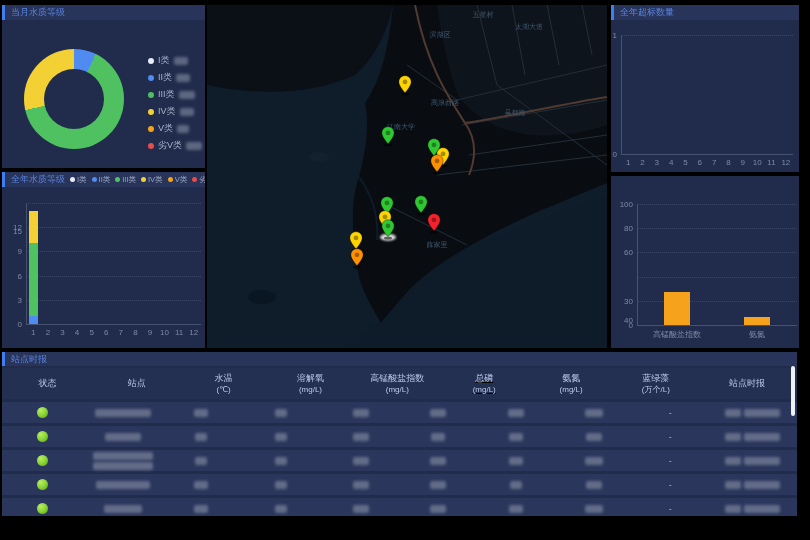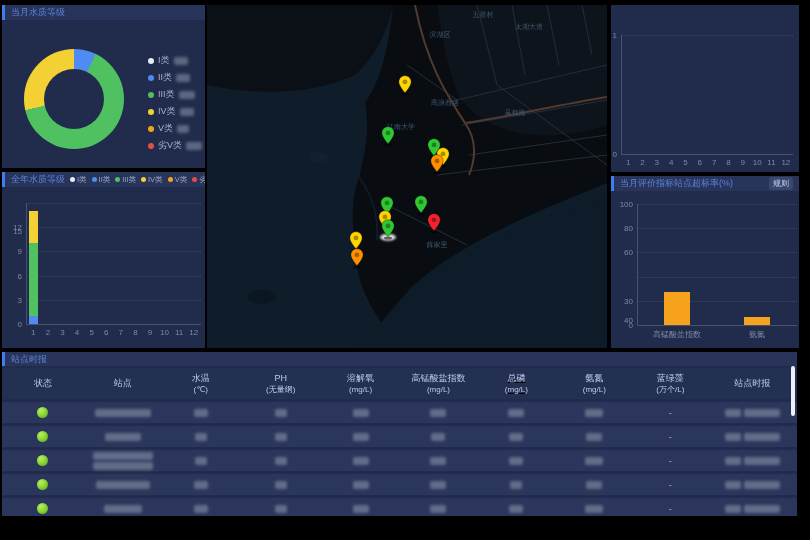--- a/index.html
+++ b/index.html
@@ -288,20 +288,24 @@
         <div class="pin" style="left: 150px; top: 262px;">
           <svg width="14" height="19" viewBox="0 0 24 32">
             <path d="M12 1 C6 1 1.5 5.6 1.5 11.5 C1.5 19 12 30 12 30 C12 30 22.5 19 22.5 11.5 C22.5 5.6 18 1 12 1 Z" fill="#ff9100" stroke="rgba(0,0,0,.4)" stroke-width="1.5"></path>
             <circle cx="12" cy="11.5" r="4.2" fill="rgba(0,0,0,.35)"></circle>
           </svg>
         </div>
       </div>
   </section>
 
   <section class="panel" style="left:611px;top:5px;width:188px;height:167px;">
+    <div class="phead">
+      <i class="accent"></i>
+      <span class="ptitle">全年超标数量</span>
+    </div>
     <div id="count-chart" class="chart" style="top: 15px; height: 152px;">
         <div class="gline solid" style="left: 10px; width: 172px; top: 134px;"></div>
         <div class="ytick" style="left: -12px; width: 18px; top: 130px;">0</div>
         <div class="gline" style="left: 10px; width: 172px; top: 15px;"></div>
         <div class="ytick" style="left: -12px; width: 18px; top: 11px;">1</div>
         <div class="vaxis" style="left: 10px; top: 15px; height: 119px;"></div>
         <div class="xtick" style="left: -12.8333px; width: 60px; top: 138px;">1</div>
         <div class="xtick" style="left: 1.5px; width: 60px; top: 138px;">2</div>
         <div class="xtick" style="left: 15.8333px; width: 60px; top: 138px;">3</div>
         <div class="xtick" style="left: 30.1667px; width: 60px; top: 138px;">4</div>
@@ -310,26 +314,20 @@
         <div class="xtick" style="left: 73.1667px; width: 60px; top: 138px;">7</div>
         <div class="xtick" style="left: 87.5px; width: 60px; top: 138px;">8</div>
         <div class="xtick" style="left: 101.833px; width: 60px; top: 138px;">9</div>
         <div class="xtick" style="left: 116.167px; width: 60px; top: 138px;">10</div>
         <div class="xtick" style="left: 130.5px; width: 60px; top: 138px;">11</div>
         <div class="xtick" style="left: 144.833px; width: 60px; top: 138px;">12</div>
       </div>
   </section>
 
   <section class="panel" style="left:611px;top:176px;width:188px;height:172px;">
-    <div class="phead">
-      <i class="accent"></i>
-      <span class="ptitle">当月评价指标站点超标率(%)</span>
-      <span class="spacer"></span>
-      <span class="corner-btn">规则</span>
-    </div>
     <div id="rate-chart" class="chart" style="top: 15px; height: 157px;">
         <div class="gline solid" style="left: 26px; width: 160px; top: 134px;"></div>
         <div class="ytick" style="left: 4px; width: 18px; top: 130px;">0</div>
         <div class="gline" style="left: 26px; width: 160px; top: 109.8px;"></div>
         <div class="ytick" style="left: 4px; width: 18px; top: 105.8px;">30</div>
         <div class="gline" style="left: 26px; width: 160px; top: 85.6px;"></div>
         <div class="ytick" style="left: 4px; width: 18px; top: 81.6px; margin-top: 43px;">40</div>
         <div class="gline" style="left: 26px; width: 160px; top: 61.4px;"></div>
         <div class="ytick" style="left: 4px; width: 18px; top: 57.4px;">60</div>
         <div class="gline" style="left: 26px; width: 160px; top: 37.2px;"></div>
@@ -353,24 +351,20 @@
         <div class="tcol" style="flex: 1.05 1 0%;">
           <span class="h1">状态</span>
         </div>
         <div class="tcol" style="flex: 1 1 0%;">
           <span class="h1">站点</span>
         </div>
         <div class="tcol" style="flex: 1 1 0%;">
           <span class="h1">水温</span>
           <span class="h2">(℃)</span>
         </div>
-        <div class="tcol" style="flex: 1.05 1 0%;">
-          <span class="h1">PH</span>
-          <span class="h2">(无量纲)</span>
-        </div>
         <div class="tcol" style="flex: 1 1 0%;">
           <span class="h1">溶解氧</span>
           <span class="h2">(mg/L)</span>
         </div>
         <div class="tcol" style="flex: 1 1 0%;">
           <span class="h1">高锰酸盐指数</span>
           <span class="h2">(mg/L)</span>
         </div>
         <div class="tcol" style="flex: 1 1 0%; text-decoration: underline;">
           <span class="h1">总磷</span>

